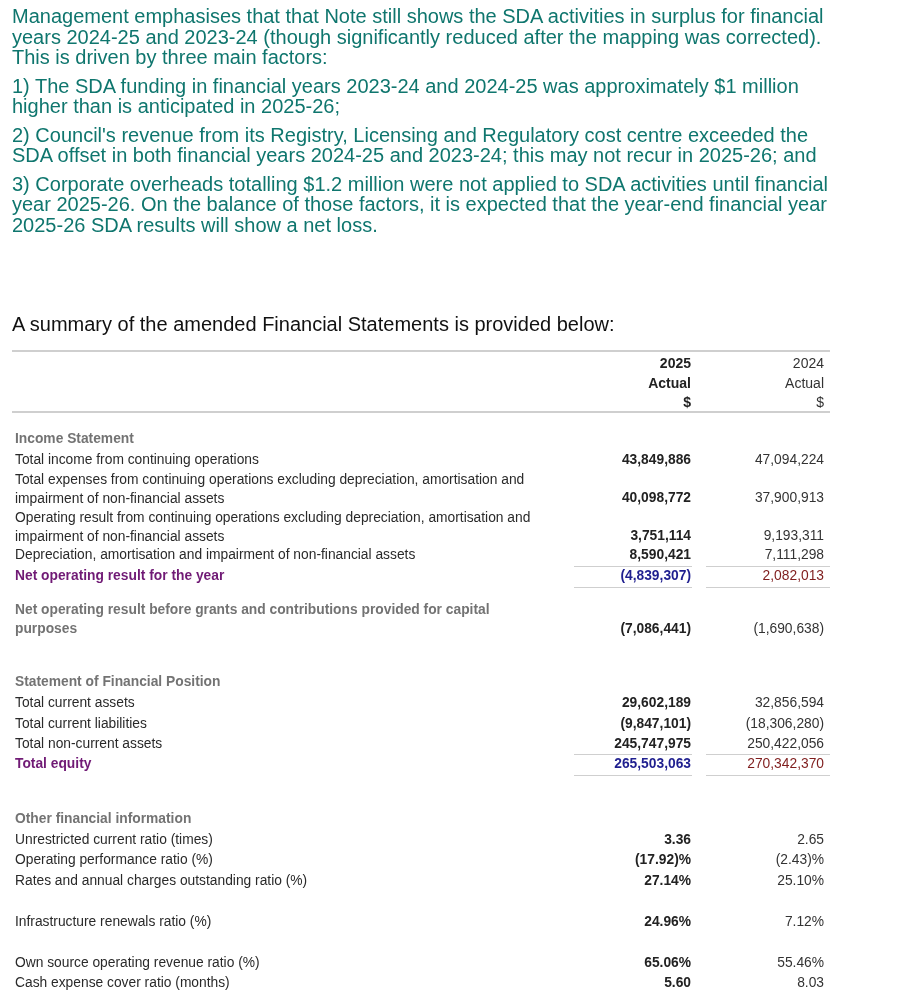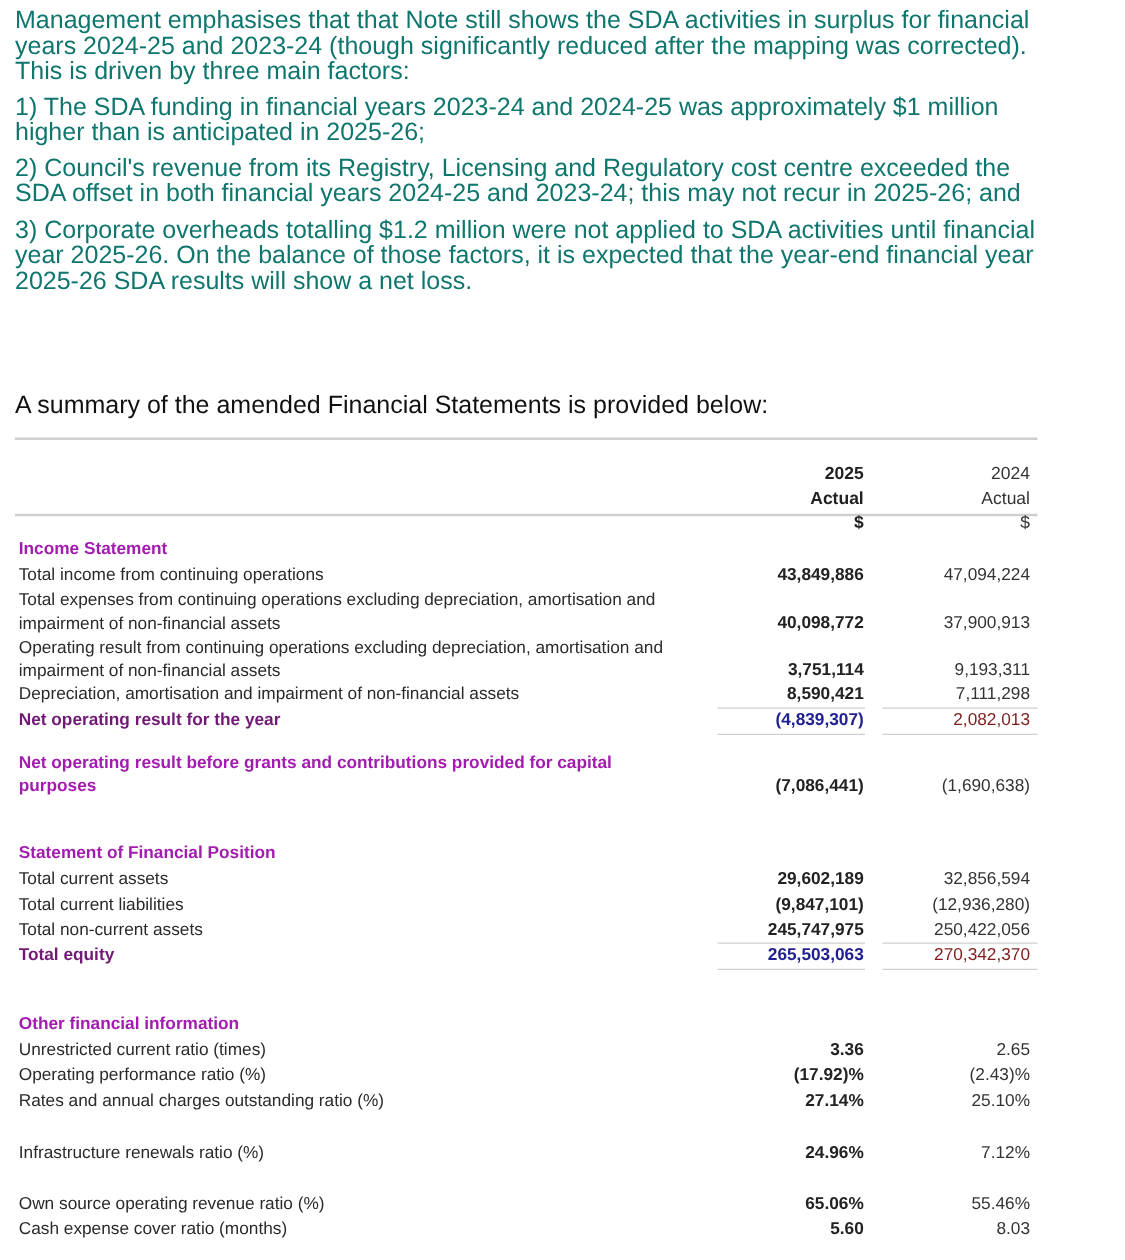--- a/index.html
+++ b/index.html
@@ -42,35 +42,35 @@
     .hdr {
       position: absolute;
       left: 0; top: 0;
       width: 818px;
       height: 63px;
       border-top: 2px solid #cfcfcf;
       border-bottom: 2px solid #cfcfcf;
     }
     .hcol {
       position: absolute;
-      top: 17px;
+      top: 2px;
       text-align: right;
       line-height: 19.5px;
       font-size: 14px;
     }
     .hcol.c1 { right: 139px; font-weight: bold; color: #222; }
     .hcol.c2 { right: 6px; color: #333; }
     .row { position: absolute; left: 0; width: 818px; }
     .lbl {
       position: absolute;
       left: 3px;
       line-height: 18.5px;
       width: 555px;
     }
-    .lbl.bold { font-weight: bold; color: #a21caf; }
+    .lbl.bold { font-weight: bold; color: #737373; }
     .lbl.blue { font-weight: bold; color: #701a75; }
     .v1, .v2 {
       position: absolute;
       text-align: right;
       line-height: 18.5px;
       white-space: nowrap;
     }
     .v1 { right: 139px; font-weight: bold; color: #222; }
     .v2 { right: 6px; color: #333; }
     .v1.blue { color: #1f1f8f; text-align: right; }
@@ -152,21 +152,21 @@
     <div class="lbl bold">Statement of Financial Position</div>
   </div>
   <div class="row" style="top:344px;">
     <div class="lbl">Total current assets</div>
     <div class="v1">29,602,189</div>
     <div class="v2">32,856,594</div>
   </div>
   <div class="row" style="top:365px;">
     <div class="lbl">Total current liabilities</div>
     <div class="v1">(9,847,101)</div>
-    <div class="v2">(12,936,280)</div>
+    <div class="v2">(18,306,280)</div>
   </div>
   <div class="row" style="top:385px;">
     <div class="lbl">Total non-current assets</div>
     <div class="v1">245,747,975</div>
     <div class="v2">250,422,056</div>
   </div>
   <div class="rule a" style="top:404px;"></div>
   <div class="rule b" style="top:404px;"></div>
   <div class="row" style="top:405px;">
     <div class="lbl blue">Total equity</div>

